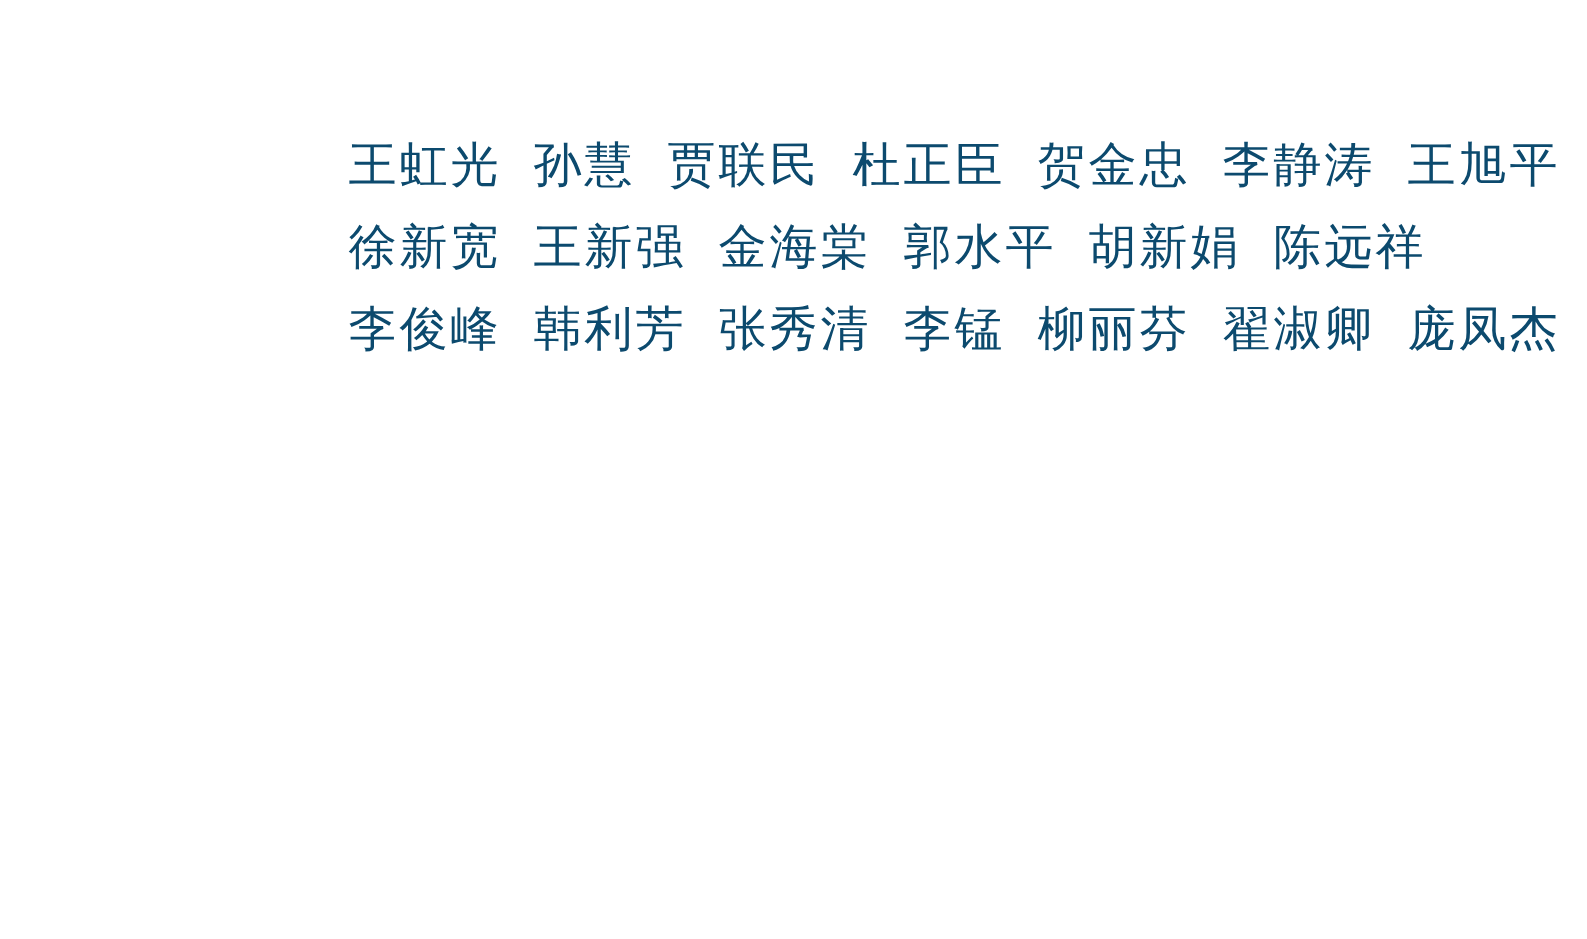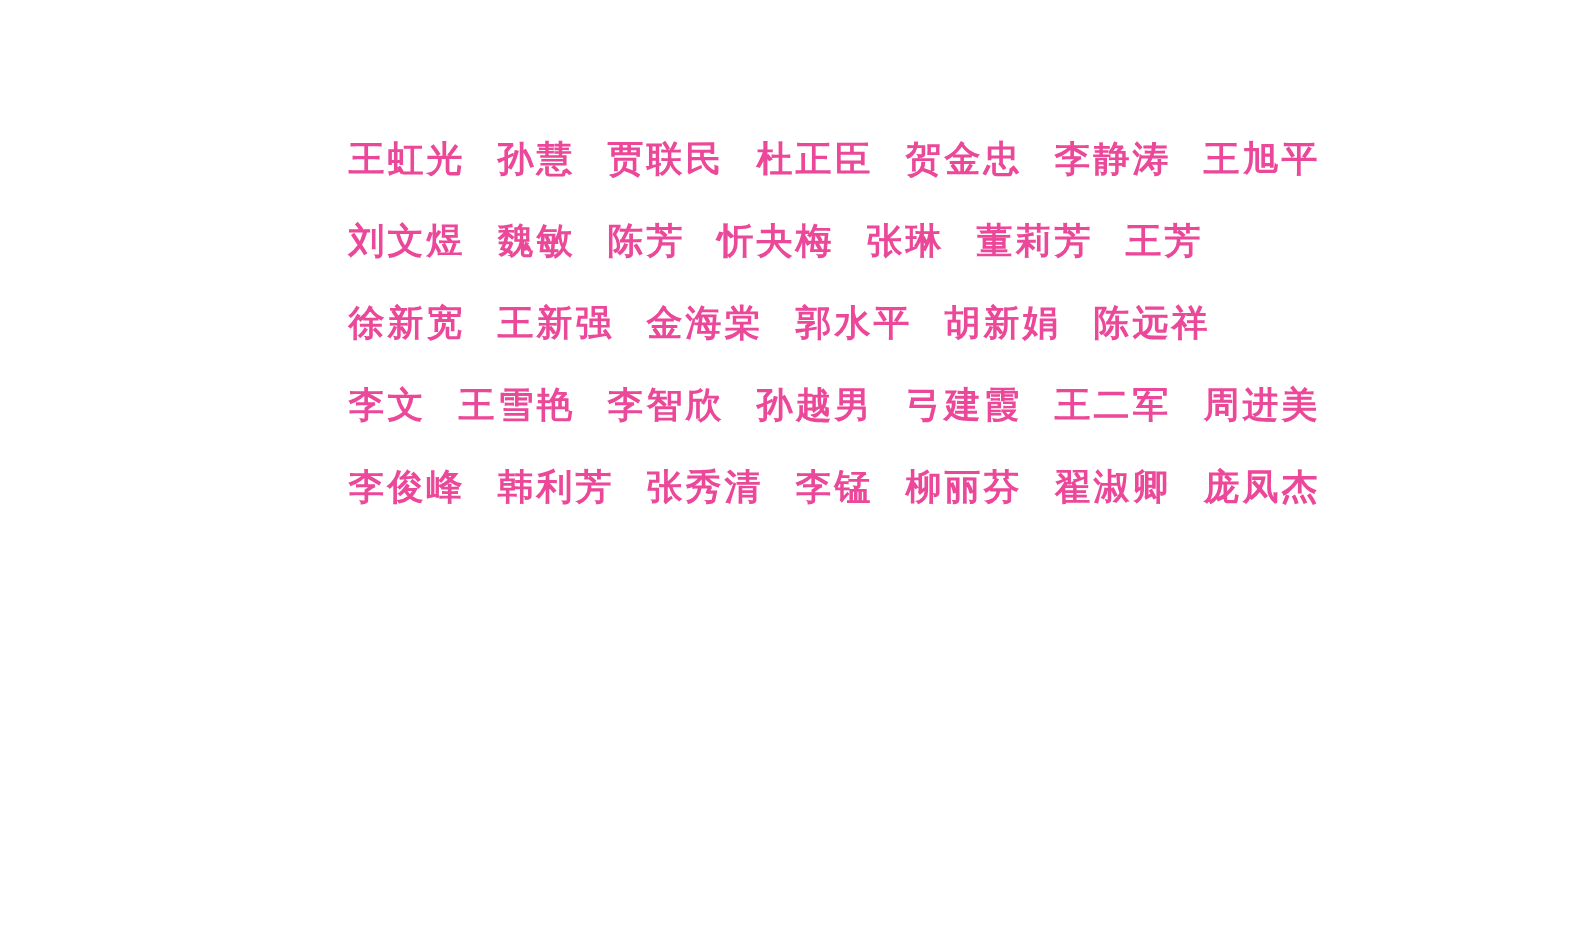--- a/index.html
+++ b/index.html
@@ -28,26 +28,26 @@
     box-sizing: border-box;
   }
   .name-row {
     display: flex;
     flex-wrap: nowrap;
     align-items: baseline;
     height: 82px;
     white-space: nowrap;
   }
   .name-item {
-    font-size: 36px;
+    font-size: 48px;
     line-height: 1;
     letter-spacing: 3px;
     margin-right: 32px;
-    color: #ec4899;
-    font-weight: 700;
+    color: #0c4a6e;
+    font-weight: 400;
   }
   .name-item:last-child {
     margin-right: 8px;
   }
 </style>
 </head>
 <body>
 
 <div class="page">
   <div class="name-list">
@@ -55,50 +55,32 @@
     <div class="name-row">
       <span class="name-item">王虹光</span>
       <span class="name-item">孙慧</span>
       <span class="name-item">贾联民</span>
       <span class="name-item">杜正臣</span>
       <span class="name-item">贺金忠</span>
       <span class="name-item">李静涛</span>
       <span class="name-item">王旭平</span>
     </div>
 
-    <div class="name-row">
-      <span class="name-item">刘文煜</span>
-      <span class="name-item">魏敏</span>
-      <span class="name-item">陈芳</span>
-      <span class="name-item">忻夬梅</span>
-      <span class="name-item">张琳</span>
-      <span class="name-item">董莉芳</span>
-      <span class="name-item">王芳</span>
-    </div>
 
     <div class="name-row">
       <span class="name-item">徐新宽</span>
       <span class="name-item">王新强</span>
       <span class="name-item">金海棠</span>
       <span class="name-item">郭水平</span>
       <span class="name-item">胡新娟</span>
       <span class="name-item">陈远祥</span>
     </div>
 
 
 
-    <div class="name-row">
-      <span class="name-item">李文</span>
-      <span class="name-item">王雪艳</span>
-      <span class="name-item">李智欣</span>
-      <span class="name-item">孙越男</span>
-      <span class="name-item">弓建霞</span>
-      <span class="name-item">王二军</span>
-      <span class="name-item">周进美</span>
-    </div>
 
     <div class="name-row">
       <span class="name-item">李俊峰</span>
       <span class="name-item">韩利芳</span>
       <span class="name-item">张秀清</span>
       <span class="name-item">李锰</span>
       <span class="name-item">柳丽芬</span>
       <span class="name-item">翟淑卿</span>
       <span class="name-item">庞凤杰</span>
     </div>

